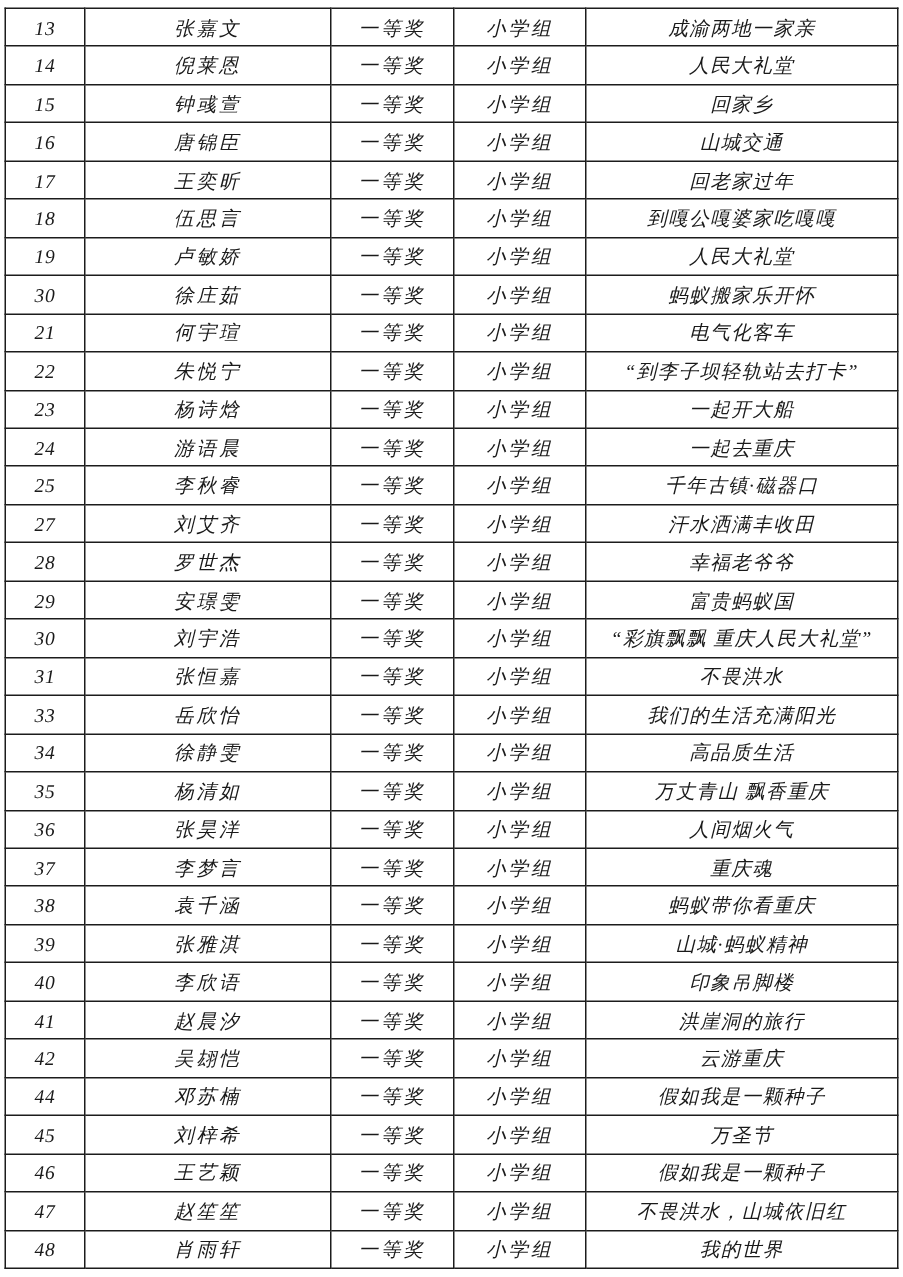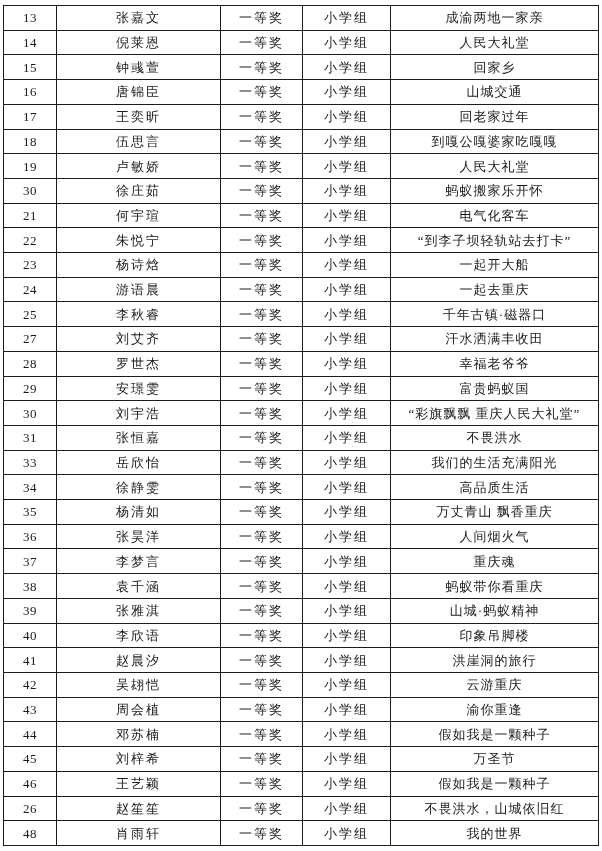--- a/index.html
+++ b/index.html
@@ -19,20 +19,21 @@
     overflow: hidden;
   }
   table.award-table {
     position: absolute;
     left: 3px;
     top: 5px;
     width: 595px;
     height: 841px;
     border-collapse: collapse;
     table-layout: fixed;
+    font-style: italic;
   }
   table.award-table td {
     border: 1px solid #1c1c1c;
     text-align: center;
     vertical-align: middle;
     font-size: 13px;
     line-height: 1;
     padding: 0 2px;
     overflow: hidden;
     white-space: nowrap;
@@ -251,27 +252,20 @@
           <td class="col-title">洪崖洞的旅行</td>
         </tr>
         <tr>
           <td class="col-no">42</td>
           <td class="cjk col-name">吴翃恺</td>
           <td class="cjk col-award">一等奖</td>
           <td class="cjk col-group">小学组</td>
           <td class="col-title">云游重庆</td>
         </tr>
         <tr>
-          <td class="col-no">43</td>
-          <td class="cjk col-name">周会植</td>
-          <td class="cjk col-award">一等奖</td>
-          <td class="cjk col-group">小学组</td>
-          <td class="col-title">渝你重逢</td>
-        </tr>
-        <tr>
           <td class="col-no">44</td>
           <td class="cjk col-name">邓苏楠</td>
           <td class="cjk col-award">一等奖</td>
           <td class="cjk col-group">小学组</td>
           <td class="col-title">假如我是一颗种子</td>
         </tr>
         <tr>
           <td class="col-no">45</td>
           <td class="cjk col-name">刘梓希</td>
           <td class="cjk col-award">一等奖</td>
@@ -279,21 +273,21 @@
           <td class="col-title">万圣节</td>
         </tr>
         <tr>
           <td class="col-no">46</td>
           <td class="cjk col-name">王艺颖</td>
           <td class="cjk col-award">一等奖</td>
           <td class="cjk col-group">小学组</td>
           <td class="col-title">假如我是一颗种子</td>
         </tr>
         <tr>
-          <td class="col-no">26</td>
+          <td class="col-no">47</td>
           <td class="cjk col-name">赵笙笙</td>
           <td class="cjk col-award">一等奖</td>
           <td class="cjk col-group">小学组</td>
           <td class="col-title">不畏洪水，山城依旧红</td>
         </tr>
         <tr>
           <td class="col-no">48</td>
           <td class="cjk col-name">肖雨轩</td>
           <td class="cjk col-award">一等奖</td>
           <td class="cjk col-group">小学组</td>

